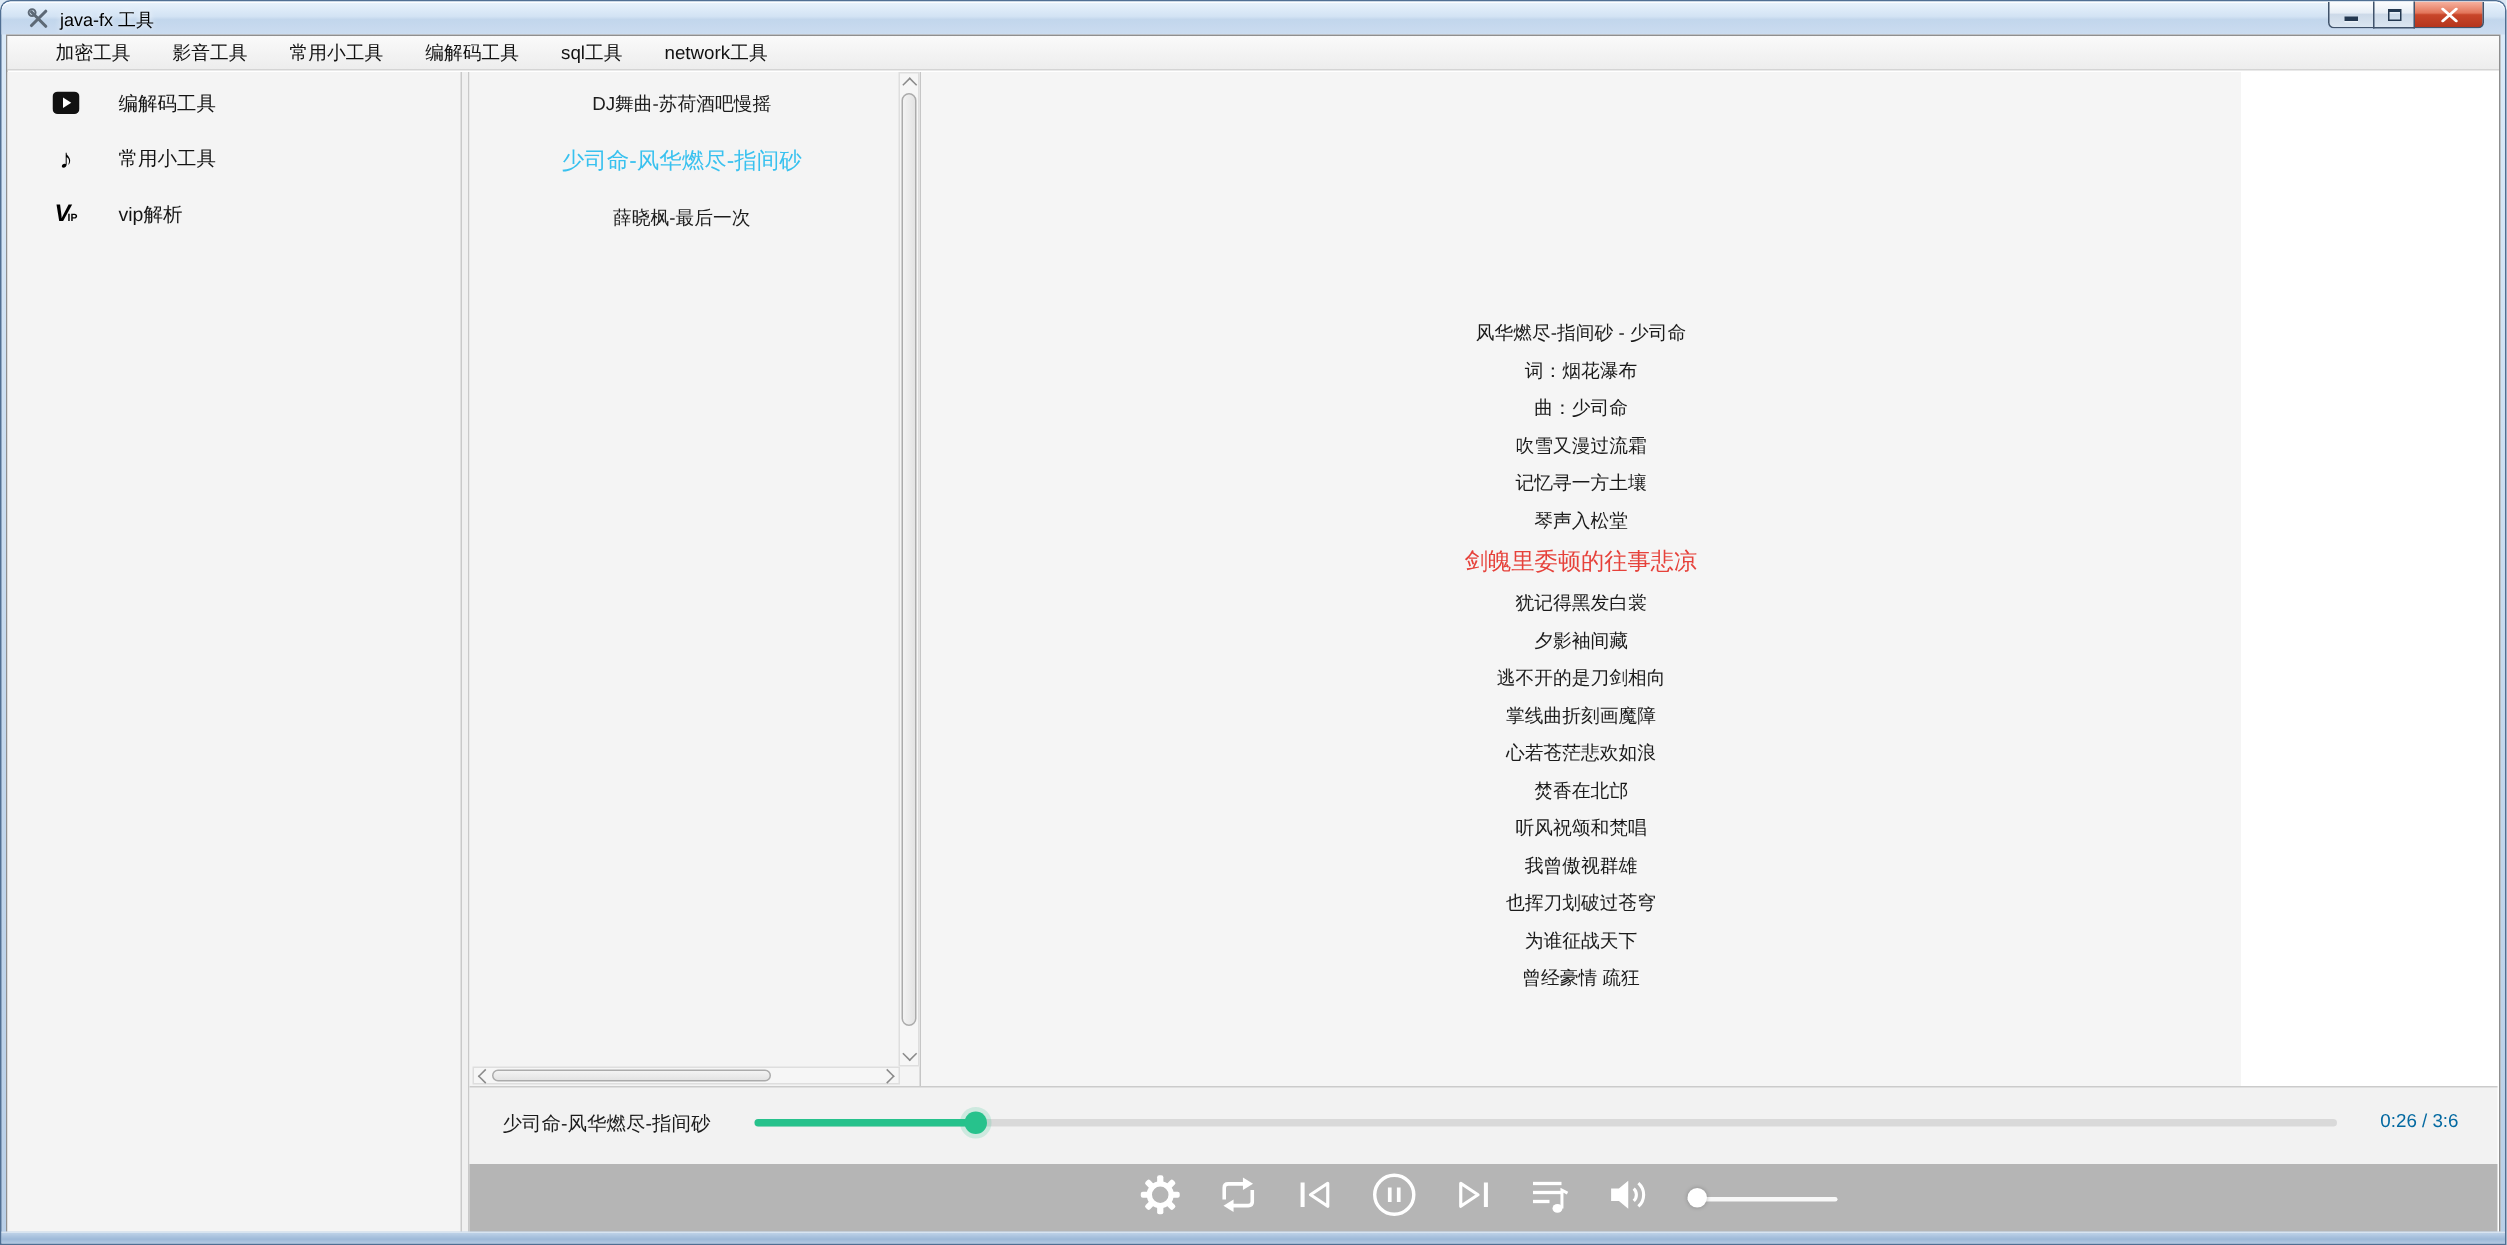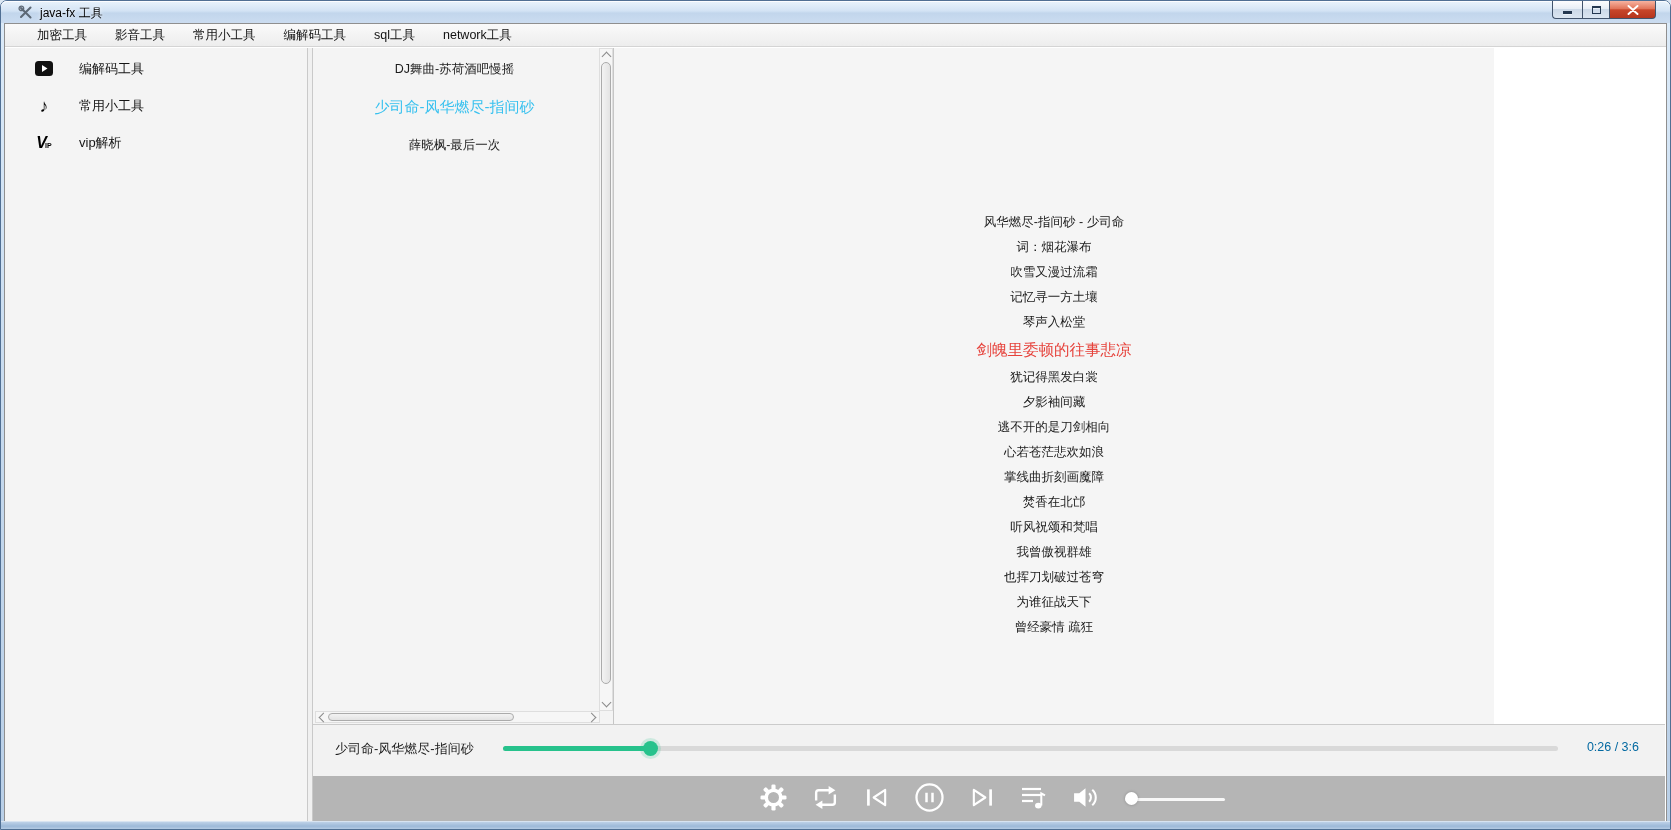--- a/index.html
+++ b/index.html
@@ -175,29 +175,30 @@
       <div class="hthumb"></div>
       <div class="sarrow" style="right:0;top:-1px;">
           <span class="chev right"></span>
         </div>
     </div>
   </div>
 
   <div class="lyrics">
       <div class="lyric">风华燃尽-指间砂 - 少司命</div>
       <div class="lyric">词：烟花瀑布</div>
+      <div class="lyric">曲：少司命</div>
       <div class="lyric">吹雪又漫过流霜</div>
       <div class="lyric">记忆寻一方土壤</div>
       <div class="lyric">琴声入松堂</div>
       <div class="lyric current">剑魄里委顿的往事悲凉</div>
       <div class="lyric">犹记得黑发白裳</div>
       <div class="lyric">夕影袖间藏</div>
       <div class="lyric">逃不开的是刀剑相向</div>
+      <div class="lyric">掌线曲折刻画魔障</div>
       <div class="lyric">心若苍茫悲欢如浪</div>
-      <div class="lyric">掌线曲折刻画魔障</div>
       <div class="lyric">焚香在北邙</div>
       <div class="lyric">听风祝颂和梵唱</div>
       <div class="lyric">我曾傲视群雄</div>
       <div class="lyric">也挥刀划破过苍穹</div>
       <div class="lyric">为谁征战天下</div>
       <div class="lyric">曾经豪情 疏狂</div>
     </div>
 
   <div class="playerbar">
     <span class="song-title">少司命-风华燃尽-指间砂</span>

